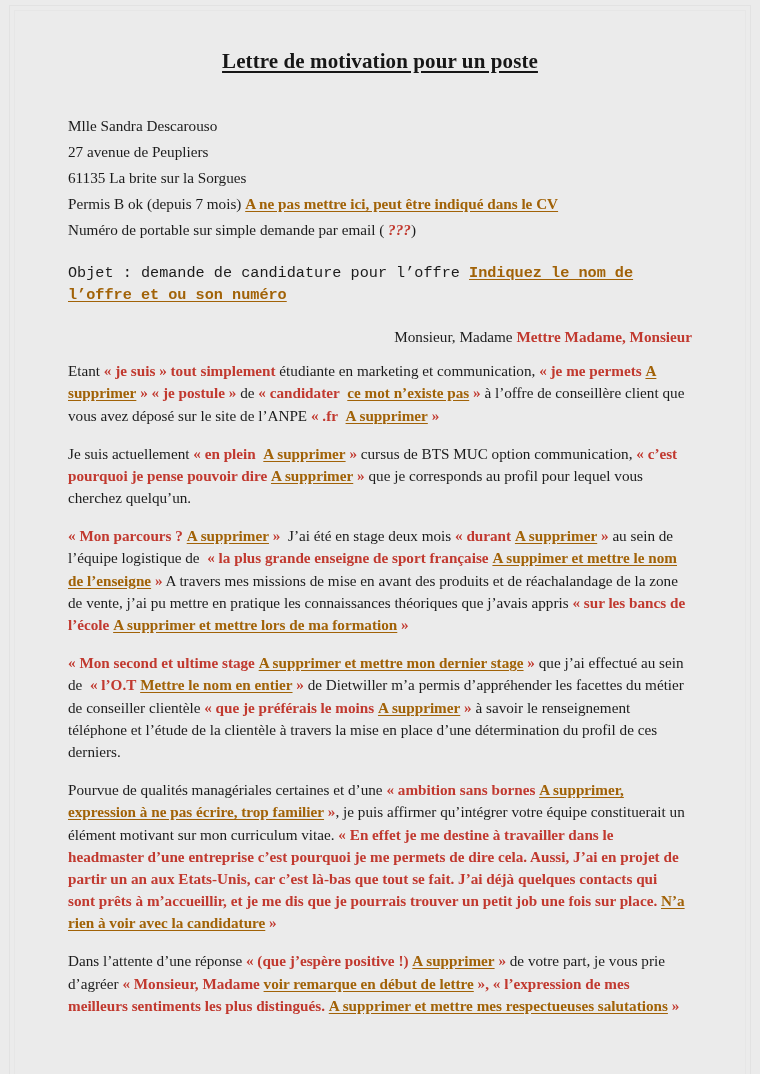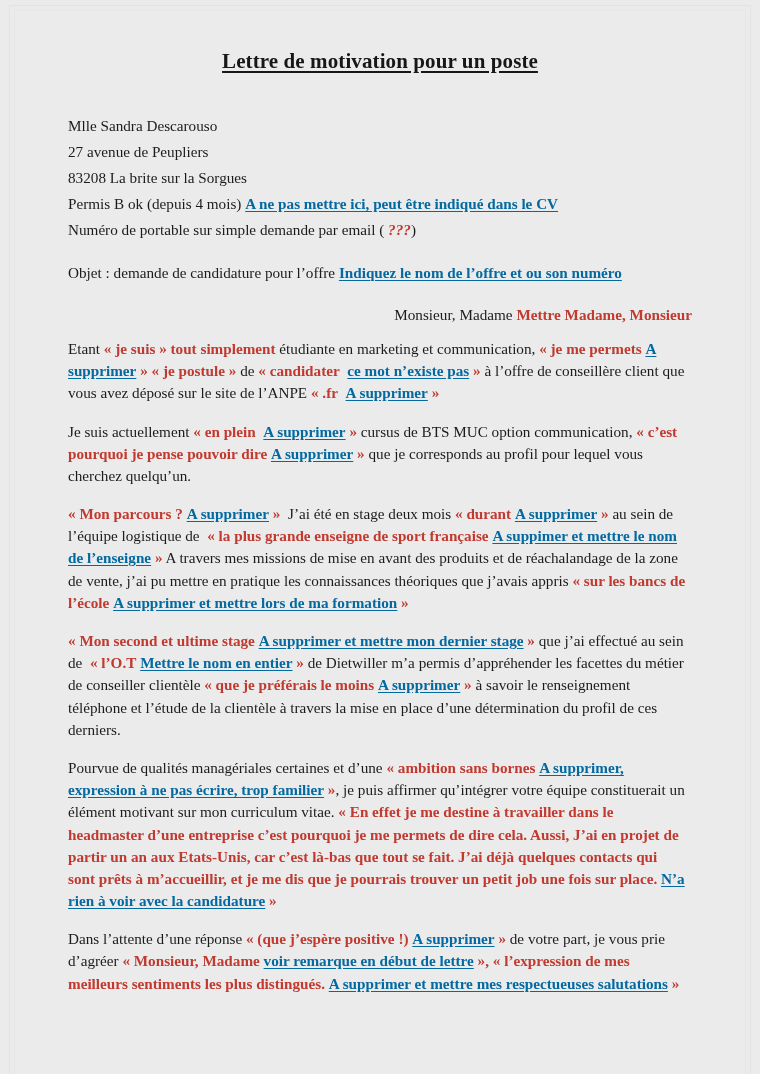--- a/index.html
+++ b/index.html
@@ -74,30 +74,30 @@
   .addr-line {
     margin: 0 0 4px 0;
     white-space: normal;
   }
   .addr-block { margin-bottom: 20px; }
 
   p.para {
     margin: 0 5px 16px 0;
     text-align: left;
   }
-  p.objet { margin: 0 0 20px 0; }
+  p.objet { margin: 0 0 20px 0; font-family: Liberation Mono, monospace; }
   p.salut { margin: 0 0 12px 0; text-align: right; }
 
   
   .r {
     color: #c1392f;
     font-weight: bold;
   }
   .r-u {
-    color: #0369a1;
+    color: #a16207;
     font-weight: bold;
     text-decoration: underline;
     text-underline-offset: 2px;
   }
   .r-i {
     color: #c1392f;
     font-weight: bold;
     font-style: italic;
   }
 
@@ -110,22 +110,22 @@
   <div id="page-frame-outer"></div>
   <div id="page-frame-inner"></div>
 
   <div id="sheet">
 
     <h1 class="doc-title"><span class="tt">Lettre de motivation pour un poste</span></h1>
 
     <div class="addr-block">
       <div class="addr-line">Mlle Sandra Descarouso</div>
       <div class="addr-line">27 avenue de Peupliers</div>
-      <div class="addr-line">83208 La brite sur la Sorgues</div>
-      <div class="addr-line"><span>Permis B ok (depuis 4 mois)</span><span class="nb"> </span><span class="r-u">A ne pas mettre ici, peut être indiqué dans le CV</span></div>
+      <div class="addr-line">61135 La brite sur la Sorgues</div>
+      <div class="addr-line"><span>Permis B ok (depuis 7 mois)</span><span class="nb"> </span><span class="r-u">A ne pas mettre ici, peut être indiqué dans le CV</span></div>
       <div class="addr-line"><span>Numéro de portable sur simple demande par email</span><span class="nb"> </span><span>(</span><span class="nb"> </span><span class="r-i">???</span><span>)</span></div>
     </div>
 
     <p class="para objet"><span>Objet : demande de candidature pour l’offre</span><span class="nb"> </span><span class="r-u">Indiquez le nom de l’offre et ou son numéro</span></p>
 
     <p class="para salut"><span>Monsieur, Madame</span><span class="nb"> </span><span class="r">Mettre  Madame, Monsieur</span></p>
 
     <p class="para"><span>Etant</span><span class="nb"> </span><span class="r">« je suis » tout simplement</span><span class="nb"> </span><span>étudiante en marketing et communication,</span><span class="nb"> </span><span class="r">« je me permets</span><span class="nb"> </span><span class="r-u">A supprimer</span><span class="nb"> </span><span class="r">» « je postule »</span><span class="nb"> </span><span>de</span><span class="nb"> </span><span class="r">« candidater</span><span class="nb">  </span><span class="r-u">ce mot n’existe pas</span><span class="nb"> </span><span class="r">»</span><span class="nb"> </span><span>à l’offre de conseillère client que vous avez déposé sur le site de l’ANPE</span><span class="nb"> </span><span class="r">« .fr</span><span class="nb">  </span><span class="r-u">A supprimer</span><span class="nb"> </span><span class="r">»</span></p>
 
     <p class="para"><span>Je suis actuellement</span><span class="nb"> </span><span class="r">« en plein</span><span class="nb">  </span><span class="r-u">A supprimer</span><span class="nb"> </span><span class="r">»</span><span class="nb"> </span><span>cursus de BTS MUC option communication,</span><span class="nb"> </span><span class="r">« c’est pourquoi je pense pouvoir dire</span><span class="nb"> </span><span class="r-u">A supprimer</span><span class="nb"> </span><span class="r">»</span><span class="nb"> </span><span>que je corresponds au profil pour lequel vous cherchez quelqu’un.</span></p>

